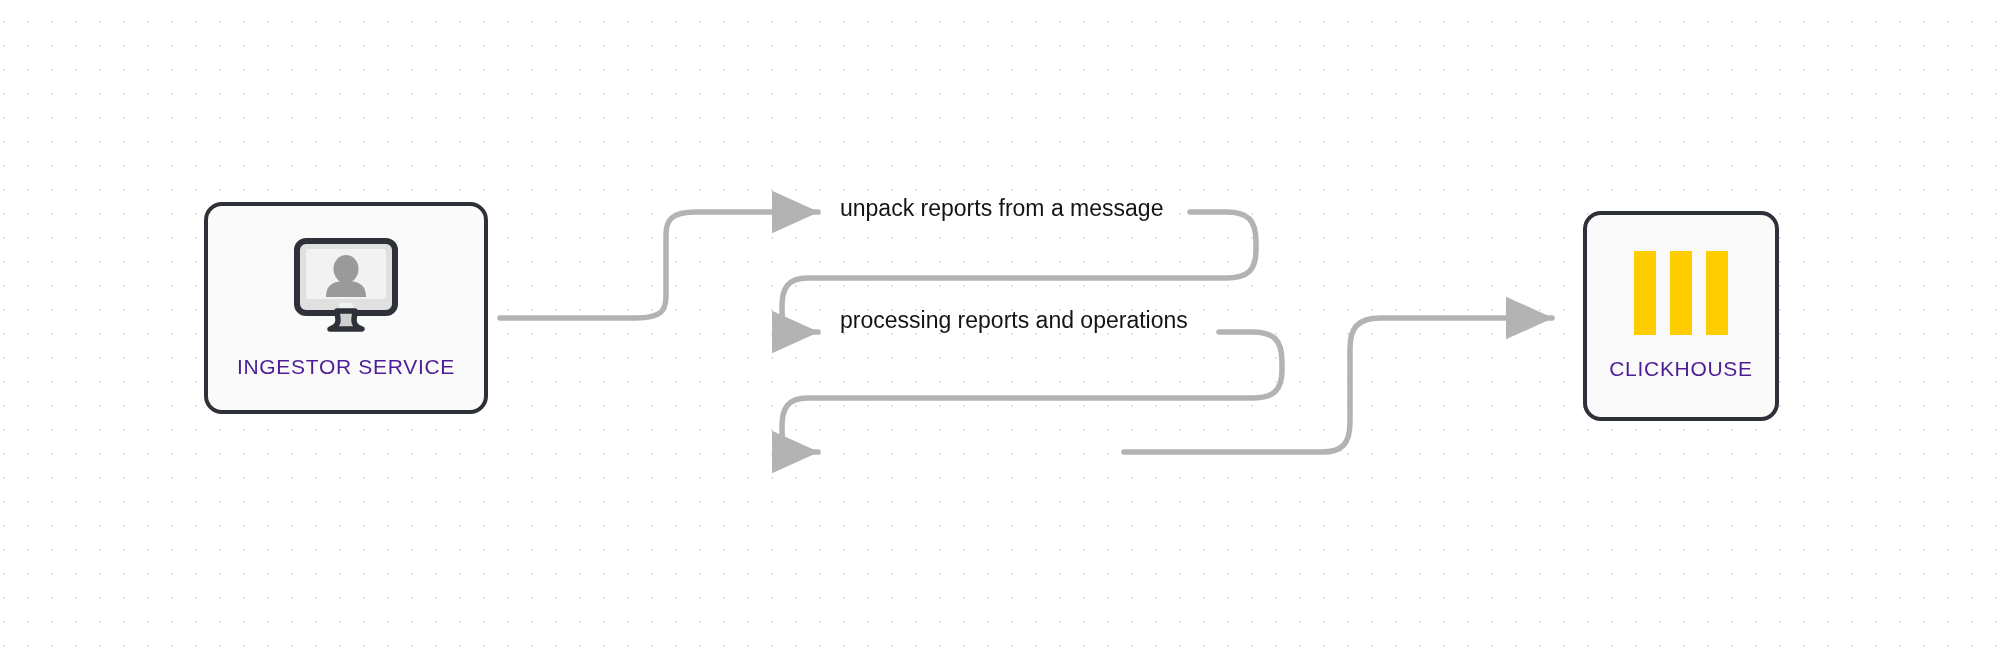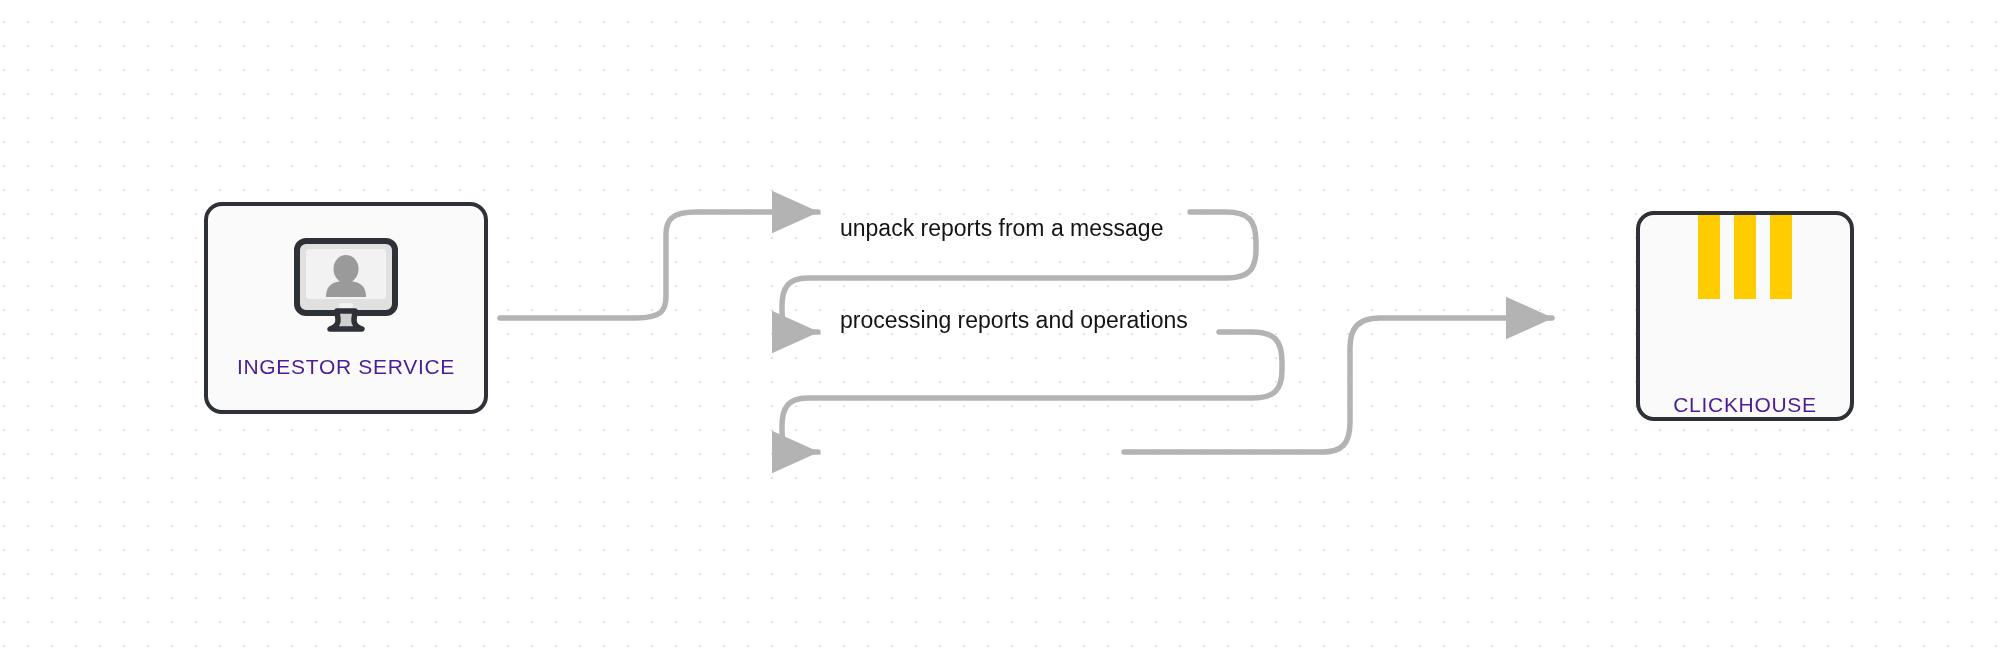--- a/index.html
+++ b/index.html
@@ -44,45 +44,44 @@
     white-space: nowrap;
   }
   #node-ingestor {
     left: 204px;
     top: 202px;
     width: 284px;
     height: 212px;
   }
   #node-ingestor .node-label { margin-top: 18px; }
   #node-clickhouse {
-    left: 1636px;
+    left: 1583px;
     top: 211px;
-    width: 218px;
+    width: 196px;
     height: 210px;
-    justify-content: space-between;
   }
   #node-clickhouse .node-label { margin-top: 22px; }
   .ch-logo {
     display: flex;
     gap: 14px;
     align-items: flex-end;
   }
   .ch-bar {
     width: 22px;
     height: 84px;
   }
   .edge-label {
     position: absolute;
     font-size: 23px;
     color: #141414;
     white-space: nowrap;
     transform: translateY(-50%);
     background: transparent;
   }
-  #label-unpack    { left: 840px; top: 228px; }
+  #label-unpack    { left: 840px; top: 208px; }
   #label-processing{ left: 840px; top: 320px; }
   #label-write     { left: 840px; top: 452px; }
 </style>
 </head>
 <body>
 
 <div id="canvas">
 
   <svg id="wires" viewBox="0 0 2000 656" xmlns="http://www.w3.org/2000/svg">
     <defs>

